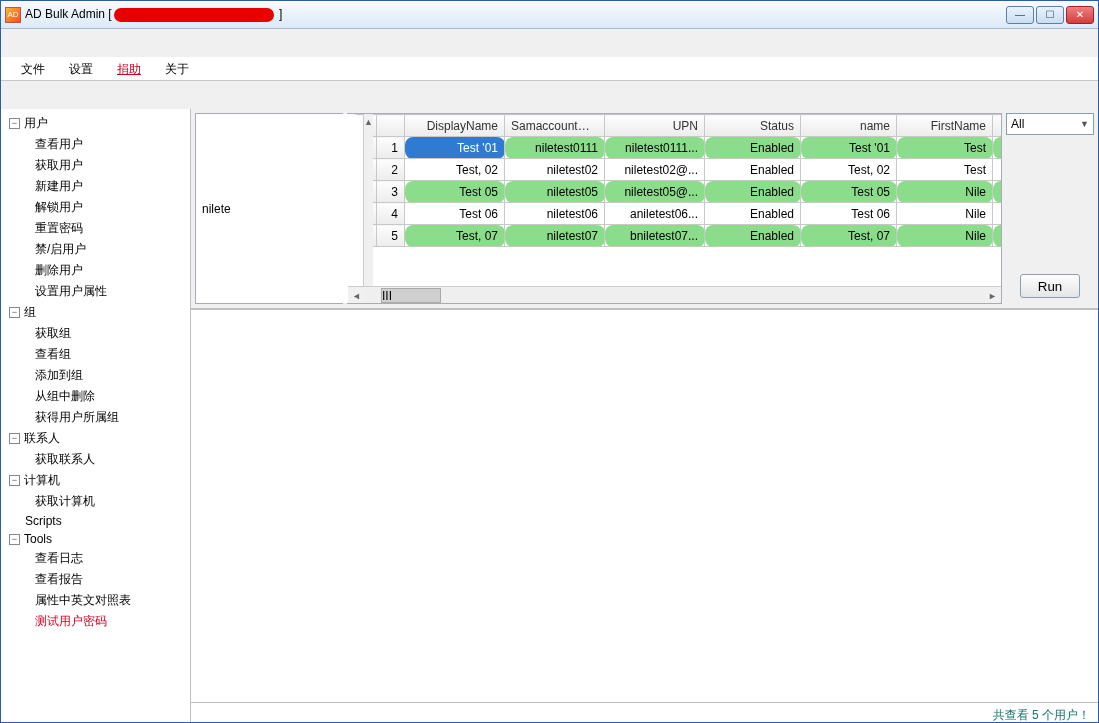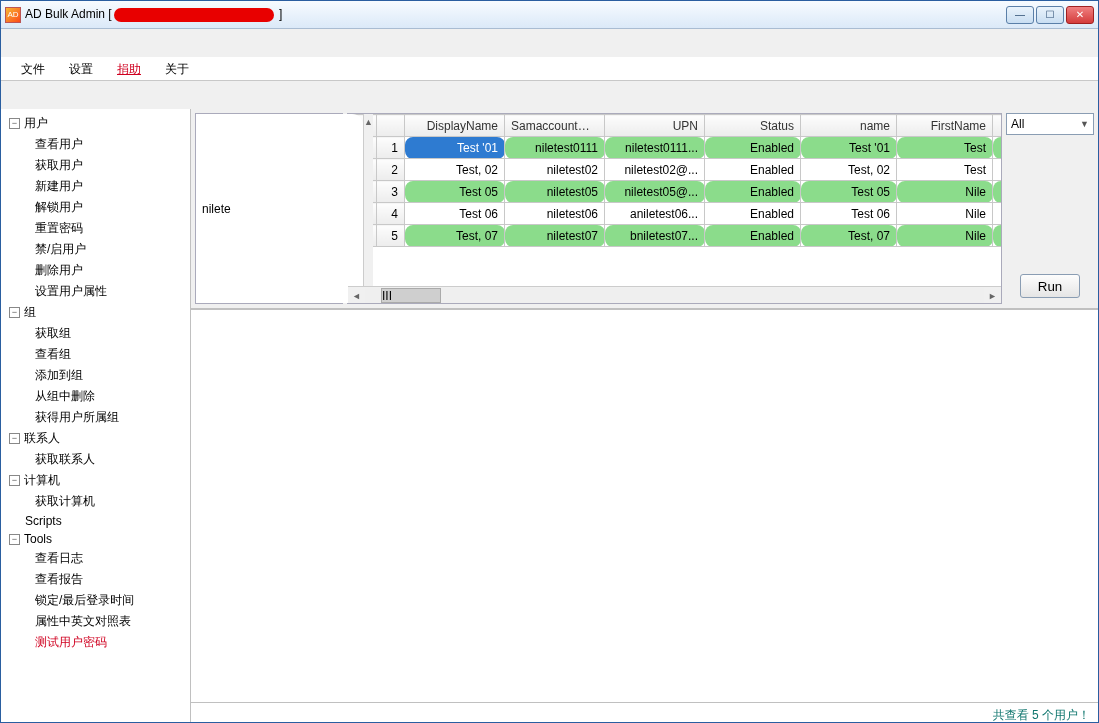--- a/index.html
+++ b/index.html
@@ -270,23 +270,20 @@
             <div class="node group">
               <span class="toggle">−</span>
               <span>Tools</span>
             </div>
             <ul class="tree">
               <li>
                 <div class="node leaf">查看日志</div>
               </li>
               <li>
                 <div class="node leaf">查看报告</div>
-              </li>
-              <li>
-                <div class="node leaf">锁定/最后登录时间</div>
               </li>
               <li>
                 <div class="node leaf">属性中英文对照表</div>
               </li>
               <li>
                 <div class="node leaf redtext">测试用户密码</div>
               </li>
             </ul>
           </li>
         </ul>

